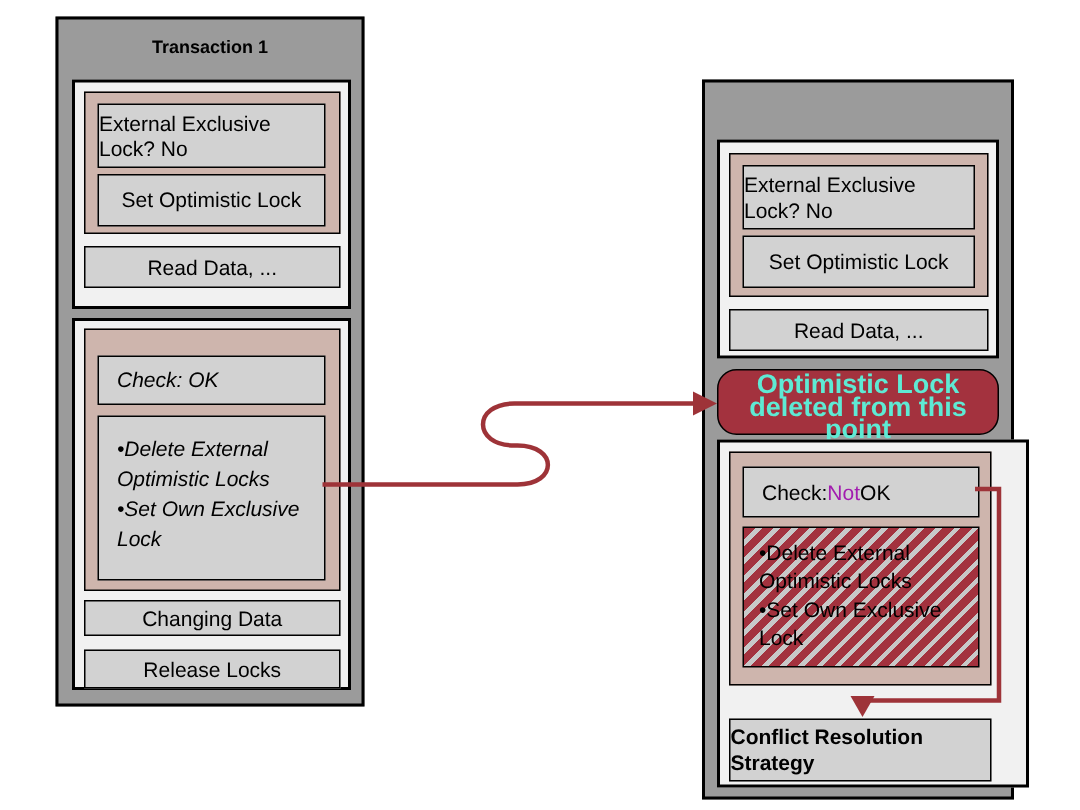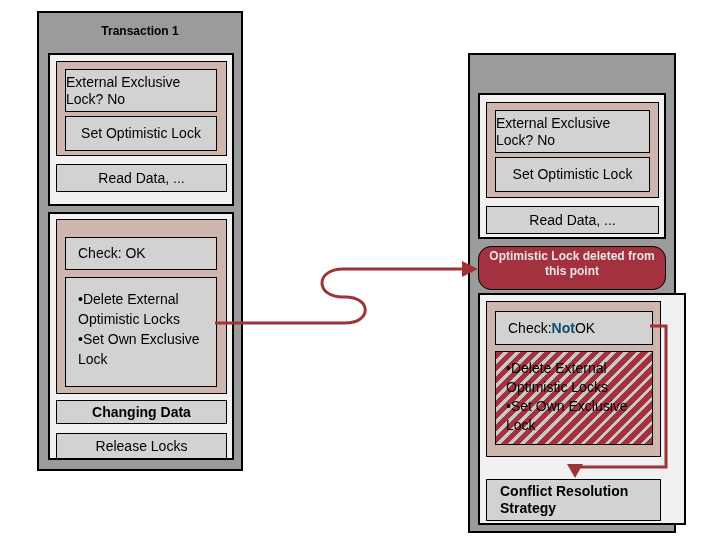--- a/index.html
+++ b/index.html
@@ -16,54 +16,54 @@
   .gbox {
     position:absolute; background:#D2D2D2; border:1.5px solid #000; box-sizing:border-box;
     font-size:14px; line-height:17px;
     display:flex; align-items:center; justify-content:center; text-align:left;
   }
   .gbox.leftal { justify-content:flex-start; text-align:left; padding-left:12px; }
   .gbox.multi  { display:block; text-align:left; padding:11px 12px; line-height:20px; }
   .gbox.boldtxt { font-weight:bold; }
   .callout {
     position:absolute; background:#A3323E; border:1.5px solid #000; border-radius:13px;
-    box-sizing:border-box; color:#e5e5e5; font-weight:bold; font-size:12px; line-height:15px;
+    box-sizing:border-box; color:#5eead4; font-weight:bold; font-size:18px; line-height:15px;
     text-align:center; padding:2px 10px 0 10px;
   }
   .hatch {
     position:absolute; border:1.5px solid #000; box-sizing:border-box;
     background:repeating-linear-gradient(135deg,#A3323E 0px,#A3323E 5.5px,#C8C8C8 5.5px,#C8C8C8 8.5px);
     font-size:14px; line-height:19px; padding:7px 10px; color:#000; text-align:left;
   }
-  .not-word { color:#0c4a6e; font-weight:bold; }
+  .not-word { color:#a21caf; font-weight:normal; }
   #arrows { position:absolute; left:0; top:0; pointer-events:none; z-index:10; }
 </style>
 </head>
 <body>
 
 <div class="col" style="left:37px; top:11px; width:206px; height:460px;">
   <div class="col-title">Transaction 1</div>
 
   <div class="panel" style="left:9px; top:40px; width:186px; height:153px;">
     <div class="pink" style="left:6px; top:6px; width:171px; height:95px;">
       <div class="gbox" style="left:8px; top:7px; width:152px; height:43px;">External Exclusive Lock? No</div>
       <div class="gbox" style="left:8px; top:54px; width:152px; height:35px;">Set Optimistic Lock</div>
     </div>
     <div class="gbox" style="left:6px; top:109px; width:171px; height:28px;">Read Data, ...</div>
   </div>
 
   <div class="panel" style="left:9px; top:199px; width:186px; height:248px;">
-    <div class="pink" style="left:6px; top:5px; width:171px; height:175px;">
+    <div class="pink" style="left:6px; top:5px; width:171px; height:175px;font-style:italic;">
       <div class="gbox leftal" style="left:8px; top:17px; width:152px; height:33px;">Check: OK</div>
       <div class="gbox multi" style="left:8px; top:57px; width:152px; height:110px;">
         <div>•Delete External Optimistic Locks</div>
         <div>•Set Own Exclusive Lock</div>
       </div>
     </div>
-    <div class="gbox" style="left:6px; top:186px; width:171px; height:24px;font-weight:bold;">Changing Data</div>
+    <div class="gbox" style="left:6px; top:186px; width:171px; height:24px;">Changing Data</div>
     <div class="gbox" style="left:6px; top:219px; width:171px; height:26px;">Release Locks</div>
   </div>
 </div>
 
 <div class="col" style="left:468px; top:53px; width:208px; height:480px;">
 
   <div class="panel" style="left:8px; top:38px; width:188px; height:146px;">
     <div class="pink" style="left:6px; top:7px; width:173px; height:96px;">
       <div class="gbox" style="left:8px; top:7px; width:155px; height:43px;">External Exclusive Lock? No</div>
       <div class="gbox" style="left:8px; top:54px; width:155px; height:35px;">Set Optimistic Lock</div>
@@ -78,21 +78,21 @@
       <div class="gbox leftal" style="left:8px; top:9px; width:158px; height:34px;">
         <span>Check: </span>
           <span class="not-word">Not</span>
           <span> OK</span>
       </div>
       <div class="hatch" style="left:8px; top:49px; width:158px; height:94px;">
         <div>•Delete External Optimistic Locks</div>
         <div>•Set Own Exclusive Lock</div>
       </div>
     </div>
-    <div class="gbox boldtxt" style="left:6px; top:184px; width:175px; height:42px;padding-left:13px;">Conflict Resolution Strategy</div>
+    <div class="gbox boldtxt" style="left:6px; top:184px; width:175px; height:42px;">Conflict Resolution Strategy</div>
   </div>
 </div>
 
 <svg id="arrows" width="720" height="540" viewBox="0 0 720 540">
 
   <path d="M 215 323 H 345 C 372 323 372 297 345 297 H 343 C 315 297 315 269 343 269 H 463" fill="none" stroke="#9E3338" stroke-width="3"></path>
   <polygon points="478,269 462,261 462,277" fill="#9E3338"></polygon>
 
   <path d="M 650 326 H 666 V 467 H 575 V 468" fill="none" stroke="#9E3338" stroke-width="3"></path>
   <polygon points="575,478 567,464 583,464" fill="#9E3338"></polygon>

